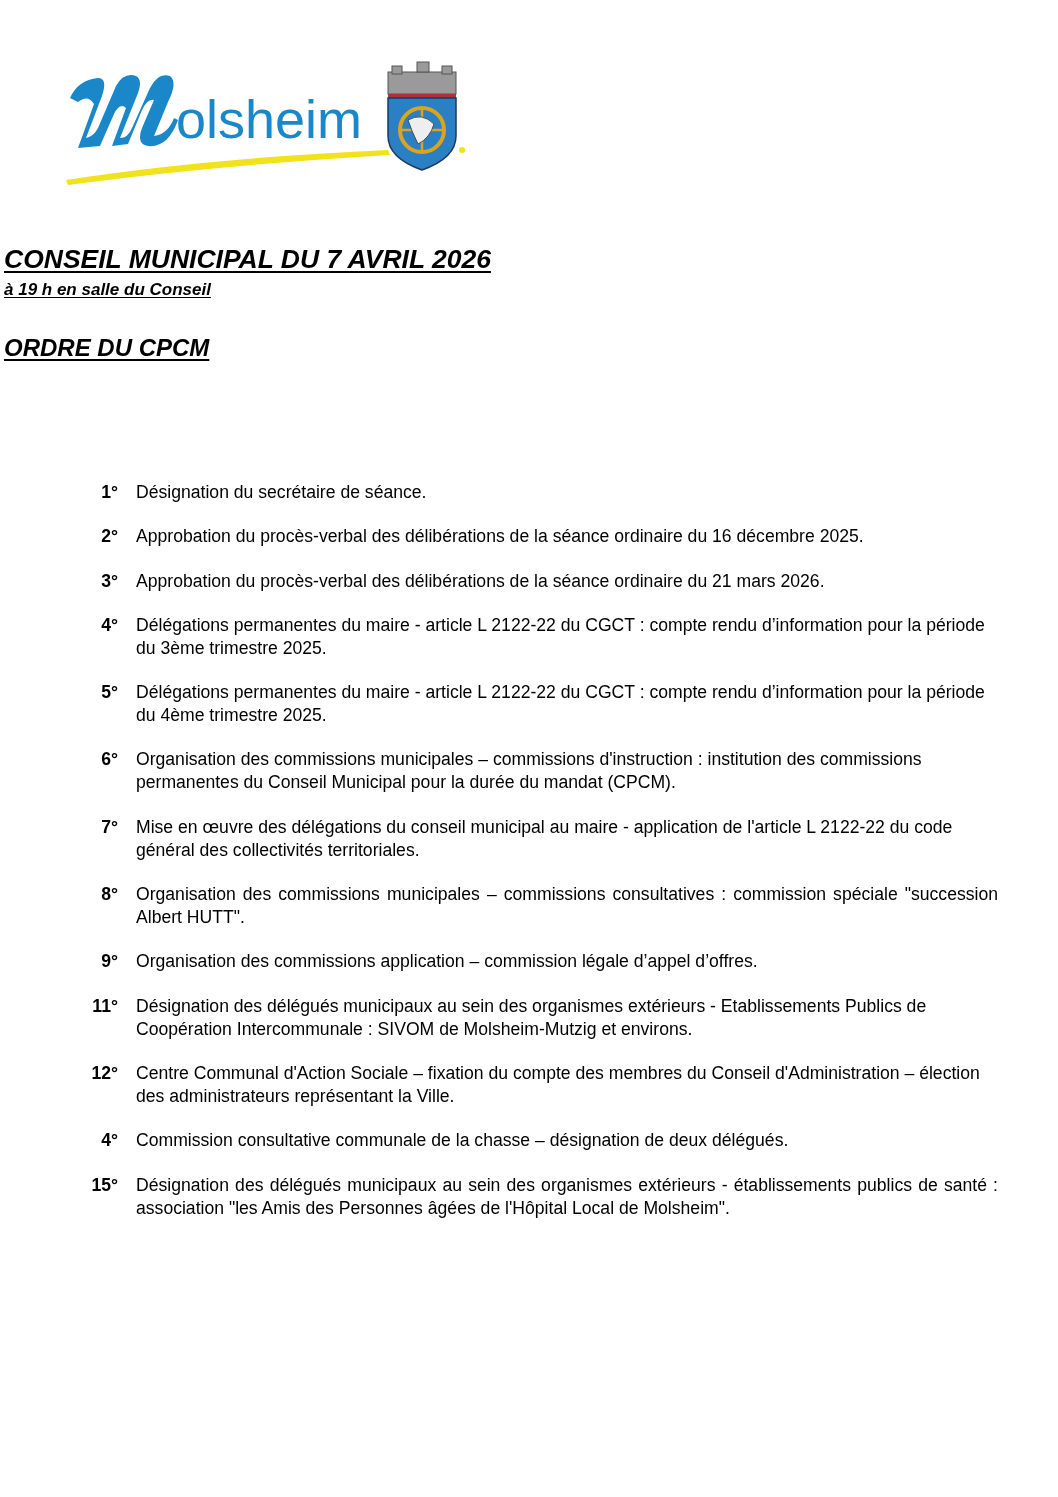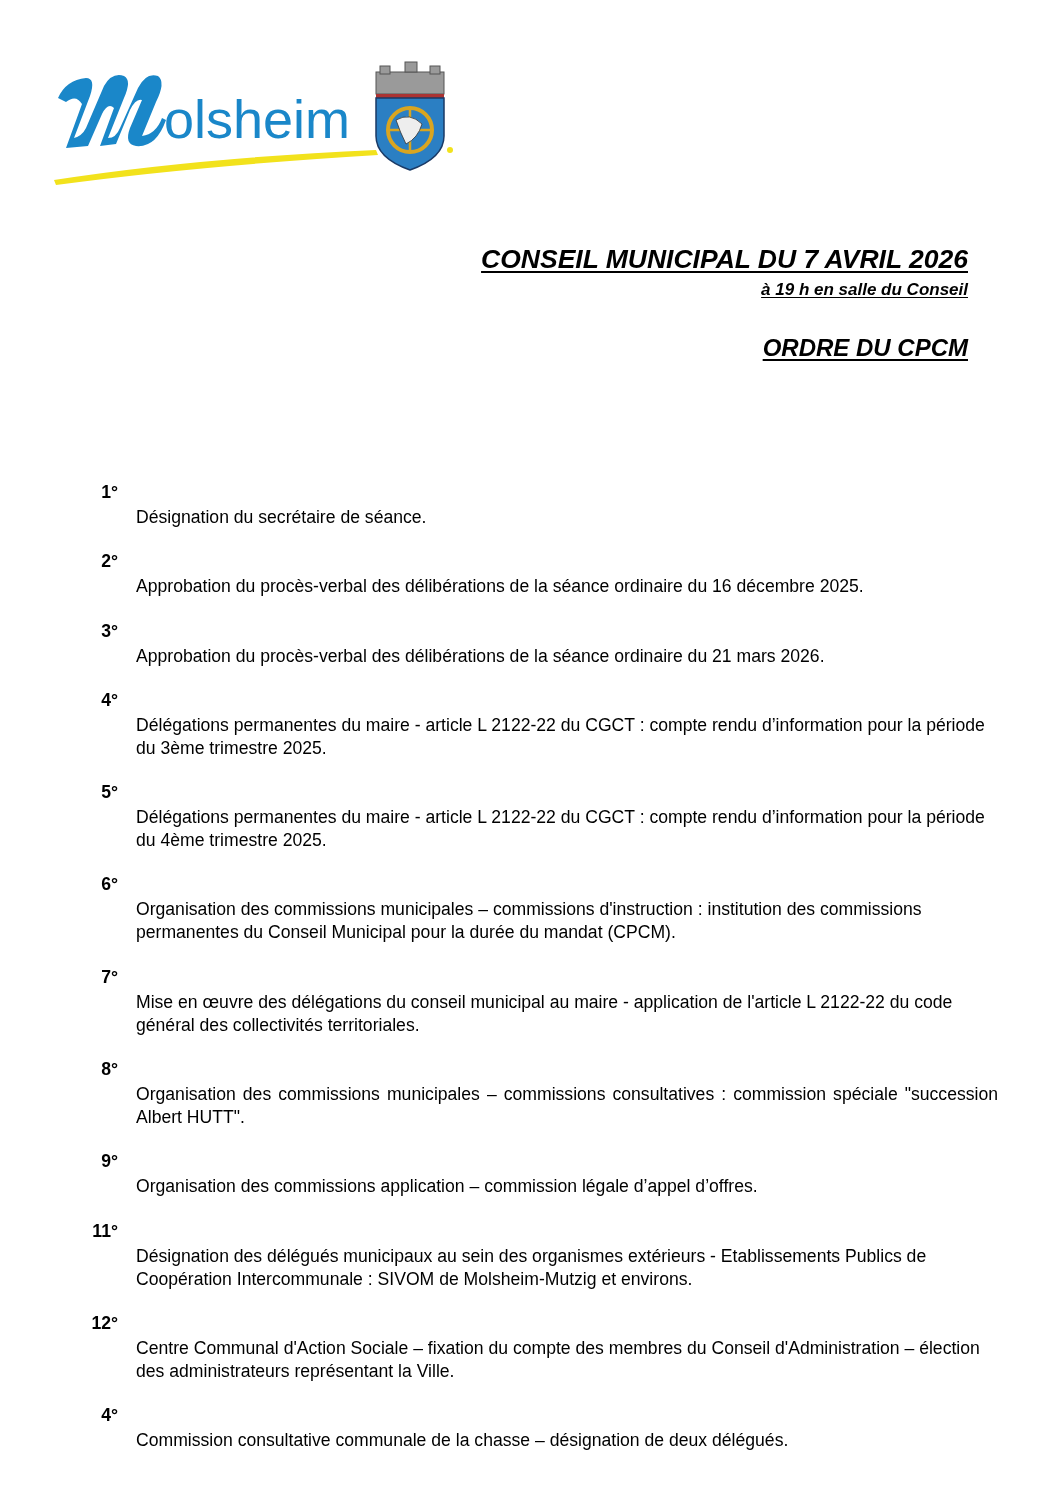--- a/index.html
+++ b/index.html
@@ -1,30 +1,30 @@
 <!DOCTYPE html>
 <html><head>
 <meta charset="utf-8">
 <style>
   html, body { margin: 0; padding: 0; background: #ffffff; }
   body { width: 1058px; height: 1497px; position: relative; overflow: hidden;
          font-family: "Liberation Sans", sans-serif; color: #000; }
-  .logo { position: absolute; left: 46px; top: 58px; width: 410px; height: 130px; }
+  .logo { position: absolute; left: 58px; top: 58px; width: 410px; height: 130px; }
   .logo svg { width: 410px; height: 130px; display: block; }
-  .header { position: absolute; left: 14px; width: 954px; text-align: right; }
+  .header { position: absolute; left: 4px; width: 954px; text-align: left; }
   .title { top: 244px; font-size: 26.5px; font-weight: bold; font-style: italic;
            text-decoration: underline; text-decoration-thickness: 2px; text-underline-offset: 3px; }
   .subtitle { top: 280px; font-size: 17px; font-weight: bold; font-style: italic;
               text-decoration: underline; text-underline-offset: 2px; }
   .agenda-title { top: 334px; font-size: 24px; font-weight: bold; font-style: italic;
                   text-decoration: underline; text-decoration-thickness: 2px; text-underline-offset: 3px; }
   .agenda { position: absolute; left: 80px; top: 481px; width: 918px; margin: 0; padding: 0; list-style: none; }
   .item { display: flex; font-size: 17.6px; line-height: 23px; margin-bottom: 21.3px; }
   .num { width: 38px; text-align: right; font-weight: bold; flex-shrink: 0; }
-  .txt { margin-left: 18px; text-align: justify; flex: 1; margin-top: 25px; }
+  .txt { margin-left: 18px; text-align: justify; flex: 1; }
   .item.last-left .txt { text-align: left; }
 </style>
 </head>
 <body>
 
 <div class="logo">
   <svg viewBox="0 0 410 130">
 
     <path d="M8 122 Q 150 100 330 92 L 332 97 Q 150 108 10 127 Z" fill="#f2e21c"></path>
 
@@ -94,13 +94,17 @@
       <span class="txt">Désignation des délégués municipaux au sein des organismes extérieurs - Etablissements Publics de Coopération Intercommunale : SIVOM de Molsheim-Mutzig et environs.</span>
     </li>
   <li class="item last-left">
       <span class="num">12°</span>
       <span class="txt">Centre Communal d'Action Sociale – fixation du compte des membres du Conseil d'Administration – élection des administrateurs représentant la Ville.</span>
     </li>
   <li class="item last-left">
       <span class="num">4°</span>
       <span class="txt">Commission consultative communale de la chasse – désignation de deux délégués.</span>
     </li>
+  <li class="item">
+      <span class="num">15°</span>
+      <span class="txt">Désignation des délégués municipaux au sein des organismes extérieurs - établissements publics de santé : association "les Amis des Personnes âgées de l'Hôpital Local de Molsheim".</span>
+    </li>
 </ol>
 
 </body></html>

